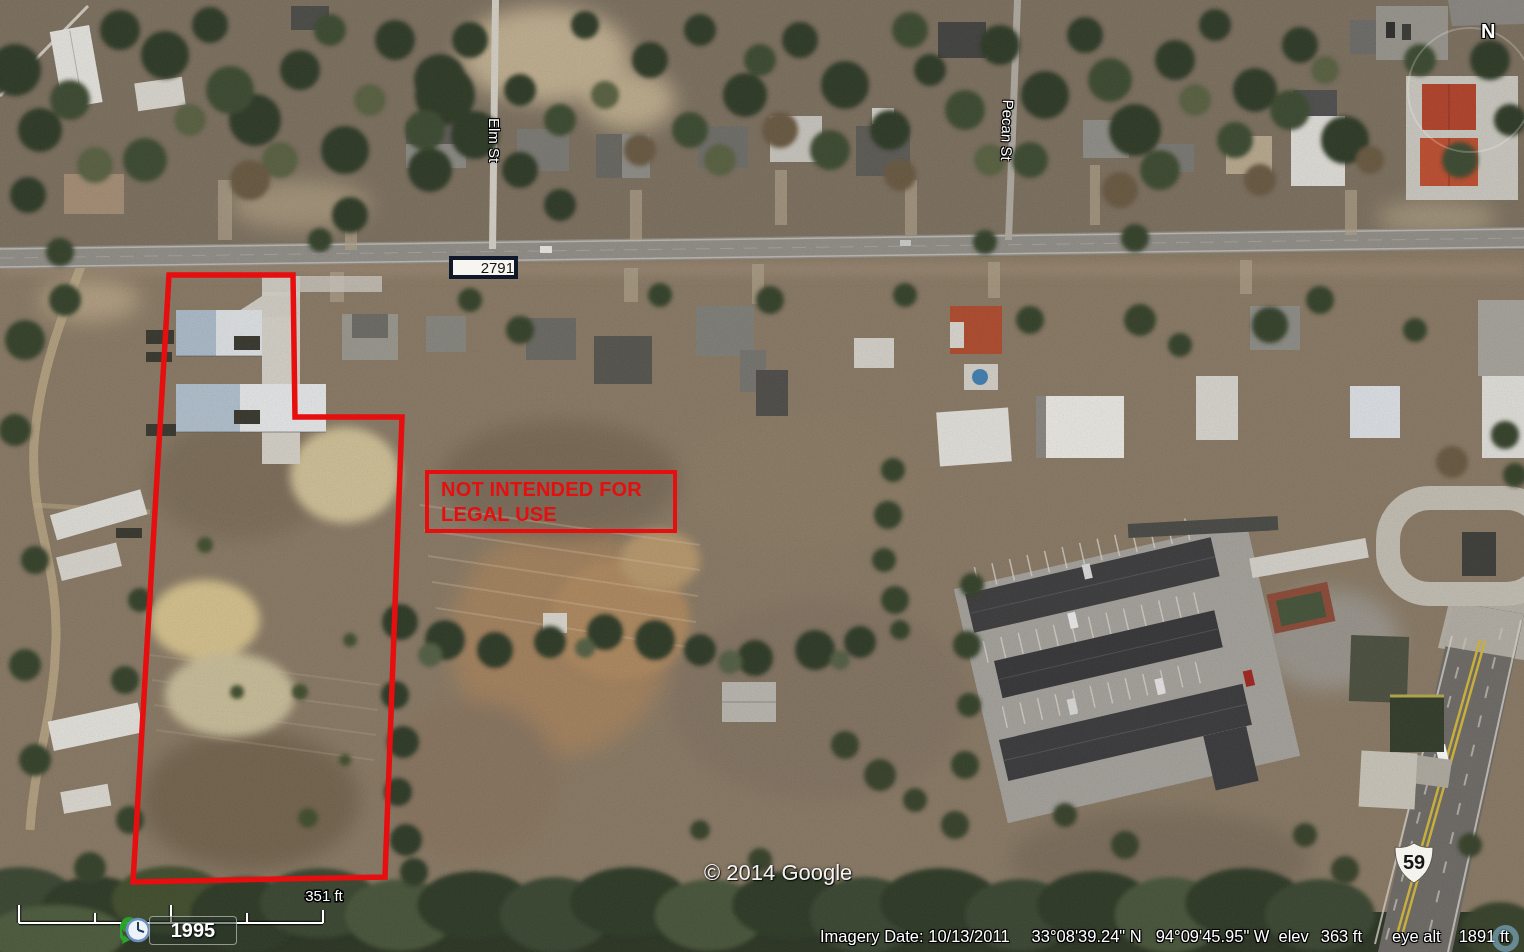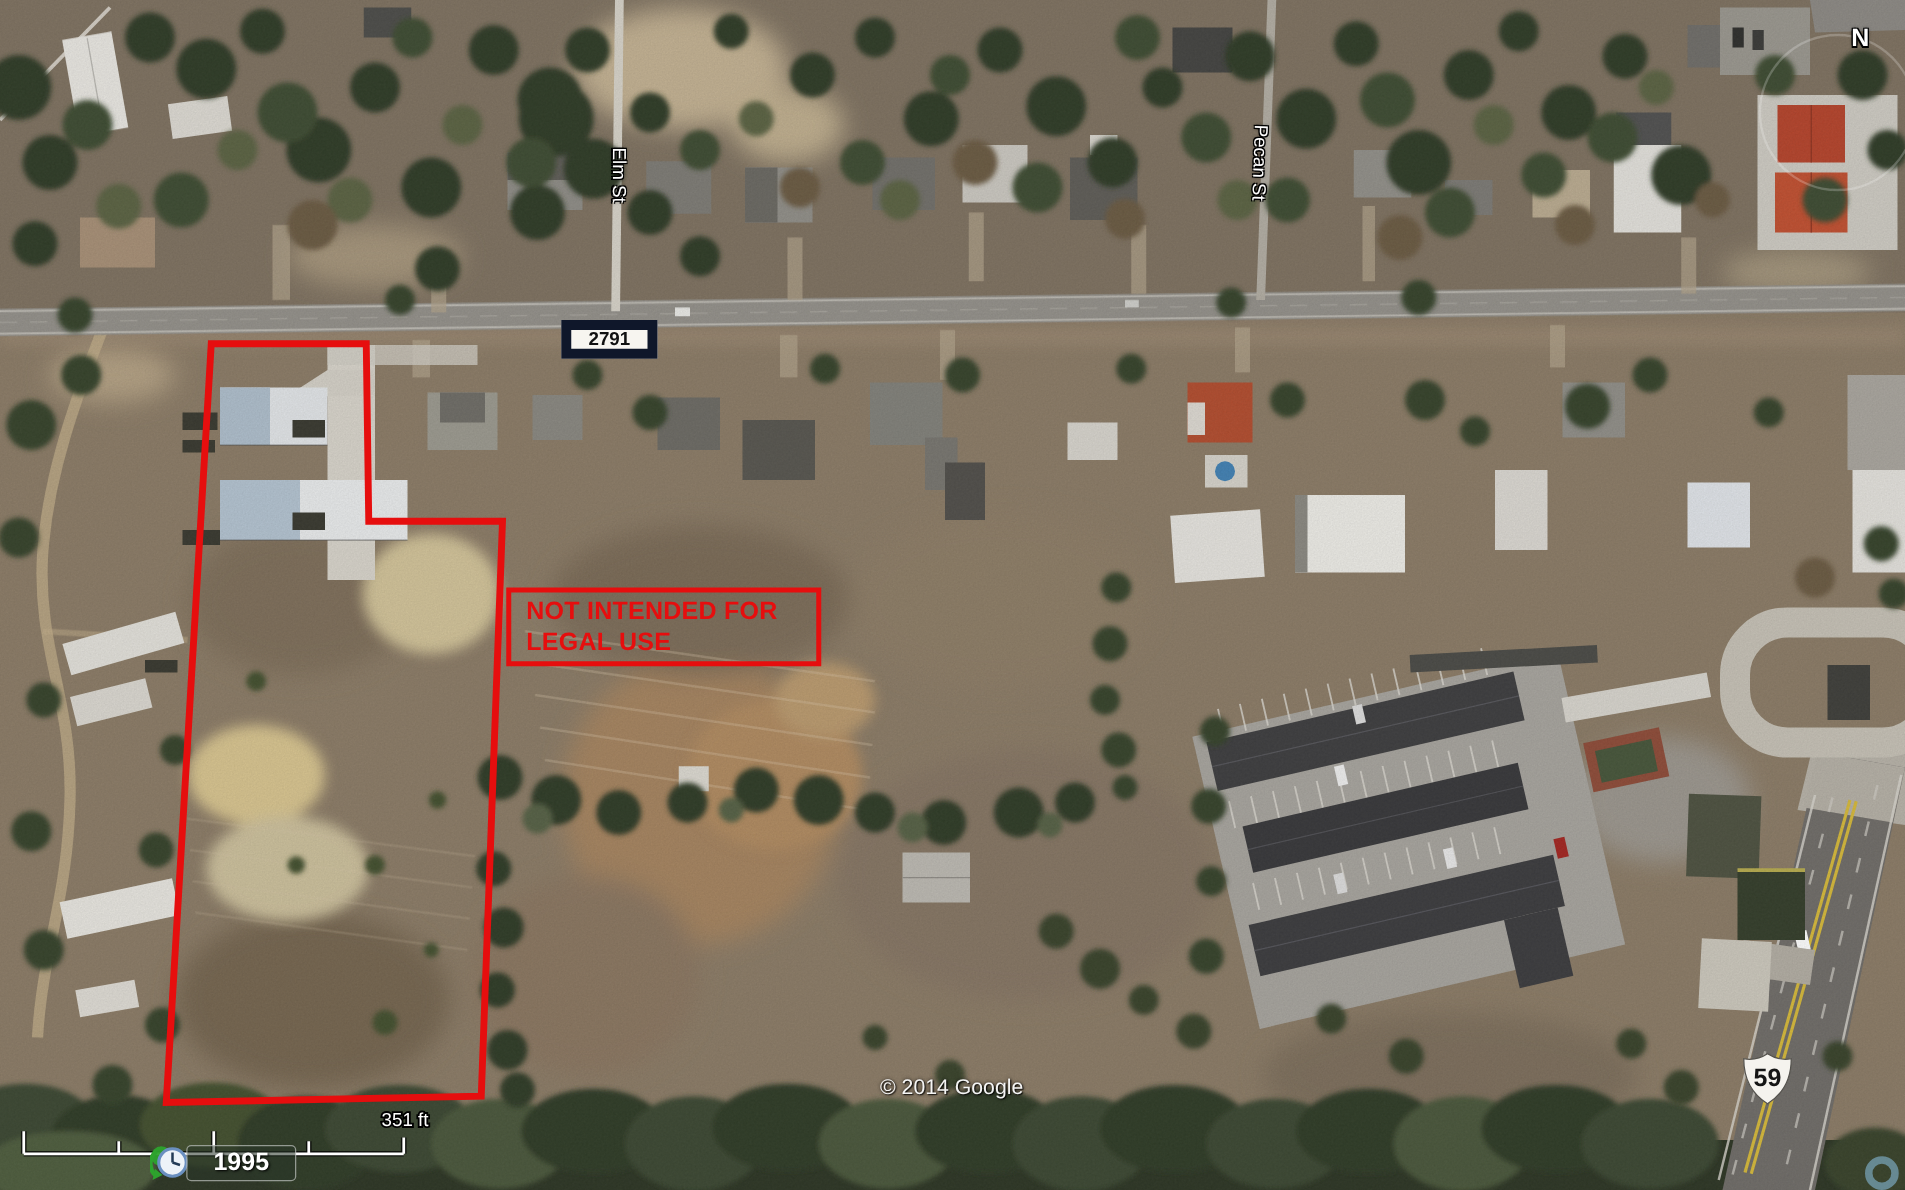--- a/index.html
+++ b/index.html
@@ -2,36 +2,36 @@
 <html><head>
 <meta charset="utf-8">
 <style>
   html,body{margin:0;padding:0;background:#222;}
   #stage{position:relative;width:1524px;height:952px;overflow:hidden;
          font-family:"Liberation Sans",sans-serif;background:#8b7b66;}
   #stage svg.map{position:absolute;left:0;top:0;}
   .ov{position:absolute;}
   .outlined{color:#fff;text-shadow:-1px -1px 0 #000,1px -1px 0 #000,-1px 1px 0 #000,1px 1px 0 #000,0 0 3px rgba(0,0,0,.85);}
   
-  .warning-box{left:405px;top:470px;width:232px;height:52px;border:4px solid #e60e0e;
+  .warning-box{left:425px;top:470px;width:232px;height:52px;border:4px solid #e60e0e;
                background:rgba(255,255,255,0.02);padding:3px 0 0 12px;box-sizing:content-box;}
   .warning-box div{font-size:20px;font-weight:bold;line-height:25px;color:#e60e0e;letter-spacing:.2px;}
   
-  .shield-2791{left:449px;top:256px;width:61px;height:15px;background:#f7f5f0;border:8px solid #0f172a;
-               text-align:center;font-size:15px;line-height:15px;font-weight:bold;color:#111;}
+  .shield-2791{left:449px;top:256px;width:61px;height:15px;background:#f7f5f0;border:4px solid #0f172a;
+               text-align:right;font-size:15px;line-height:15px;font-weight:normal;color:#111;}
   
   .street-label{font-size:15px;font-weight:400;white-space:nowrap;}
   #elm-label{left:503px;top:118px;transform:rotate(90deg);transform-origin:0 0;}
   #pecan-label{left:1017px;top:100px;transform:rotate(92deg);transform-origin:0 0;}
   
   .us-shield{left:1393px;top:840px;width:42px;height:46px;}
   
   .ge-logo{left:1268px;top:848px;font-family:"Liberation Serif",serif;font-size:46px;
            color:rgba(255,255,255,0.80);text-shadow:0 1px 4px rgba(0,0,0,0.35);letter-spacing:1px;white-space:nowrap;}
-  .copyright{left:704px;top:860px;font-size:17px;color:rgba(255,255,255,0.95);
+  .copyright{left:704px;top:860px;font-size:22px;color:rgba(255,255,255,0.95);
              text-shadow:0 0 3px rgba(0,0,0,0.8),1px 1px 1px rgba(0,0,0,.8);}
   
   .status-bar{left:820px;top:927px;display:flex;align-items:baseline;font-size:16.5px;white-space:nowrap;}
   .sb-date{margin-right:22px}.sb-lat{margin-right:14px}.sb-lon{margin-right:9px}
   .sb-elevl{margin-right:12px}.sb-elevv{margin-right:30px}.sb-eyel{margin-right:18px}
   
   .time-chip{left:149px;top:916px;width:86px;height:27px;background:rgba(40,52,40,0.55);
              border:1px solid rgba(235,235,235,0.55);border-radius:4px;color:#ffffff;font-weight:bold;
              font-size:20px;text-align:center;line-height:27px;text-shadow:1px 1px 2px #000;cursor:pointer;}
   .clock-icon{left:120px;top:912px;width:32px;height:36px;cursor:pointer;}
@@ -502,20 +502,29 @@
   <div class="ov street-label outlined" id="pecan-label">Pecan St</div>
 
 
   <svg class="ov us-shield" viewBox="0 0 42 46">
     <path d="M21,3 C15,7 8,8 2,7 C2,19 5,33 21,43 C37,33 40,19 40,7 C34,8 27,7 21,3 Z" fill="#f5f3ee" stroke="#55534e" stroke-width="1"></path>
     <text x="21" y="29" text-anchor="middle" font-size="20" font-weight="bold" fill="#151515" font-family="Liberation Sans, sans-serif">59</text>
   </svg>
 
   <div class="ov copyright">© 2014 Google</div>
 
+  <div class="ov status-bar outlined">
+    <span class="sb-date">Imagery Date: 10/13/2011</span>
+    <span class="sb-lat">33°08'39.24" N</span>
+    <span class="sb-lon">94°09'45.95" W</span>
+    <span class="sb-elevl">elev</span>
+    <span class="sb-elevv">363 ft</span>
+    <span class="sb-eyel">eye alt</span>
+    <span class="sb-eyev">1891 ft</span>
+  </div>
 
   <svg class="ov" style="left:0;top:884px;" width="360" height="66" viewBox="0 0 360 66">
     <g stroke="#000" stroke-width="4.5" opacity=".75" fill="none">
       <path d="M19,39 H323 M19,39 V21 M95,39 V29 M171,39 V21 M247,39 V29 M323,39 V26"></path>
     </g>
     <g stroke="#fff" stroke-width="2.2" fill="none">
       <path d="M19,39 H323 M19,39 V21 M95,39 V29 M171,39 V21 M247,39 V29 M323,39 V26"></path>
     </g>
     <text x="324" y="17" text-anchor="middle" font-size="15" fill="#fff" stroke="#000" stroke-width="3" paint-order="stroke" font-family="Liberation Sans, sans-serif">351 ft</text>
   </svg>

